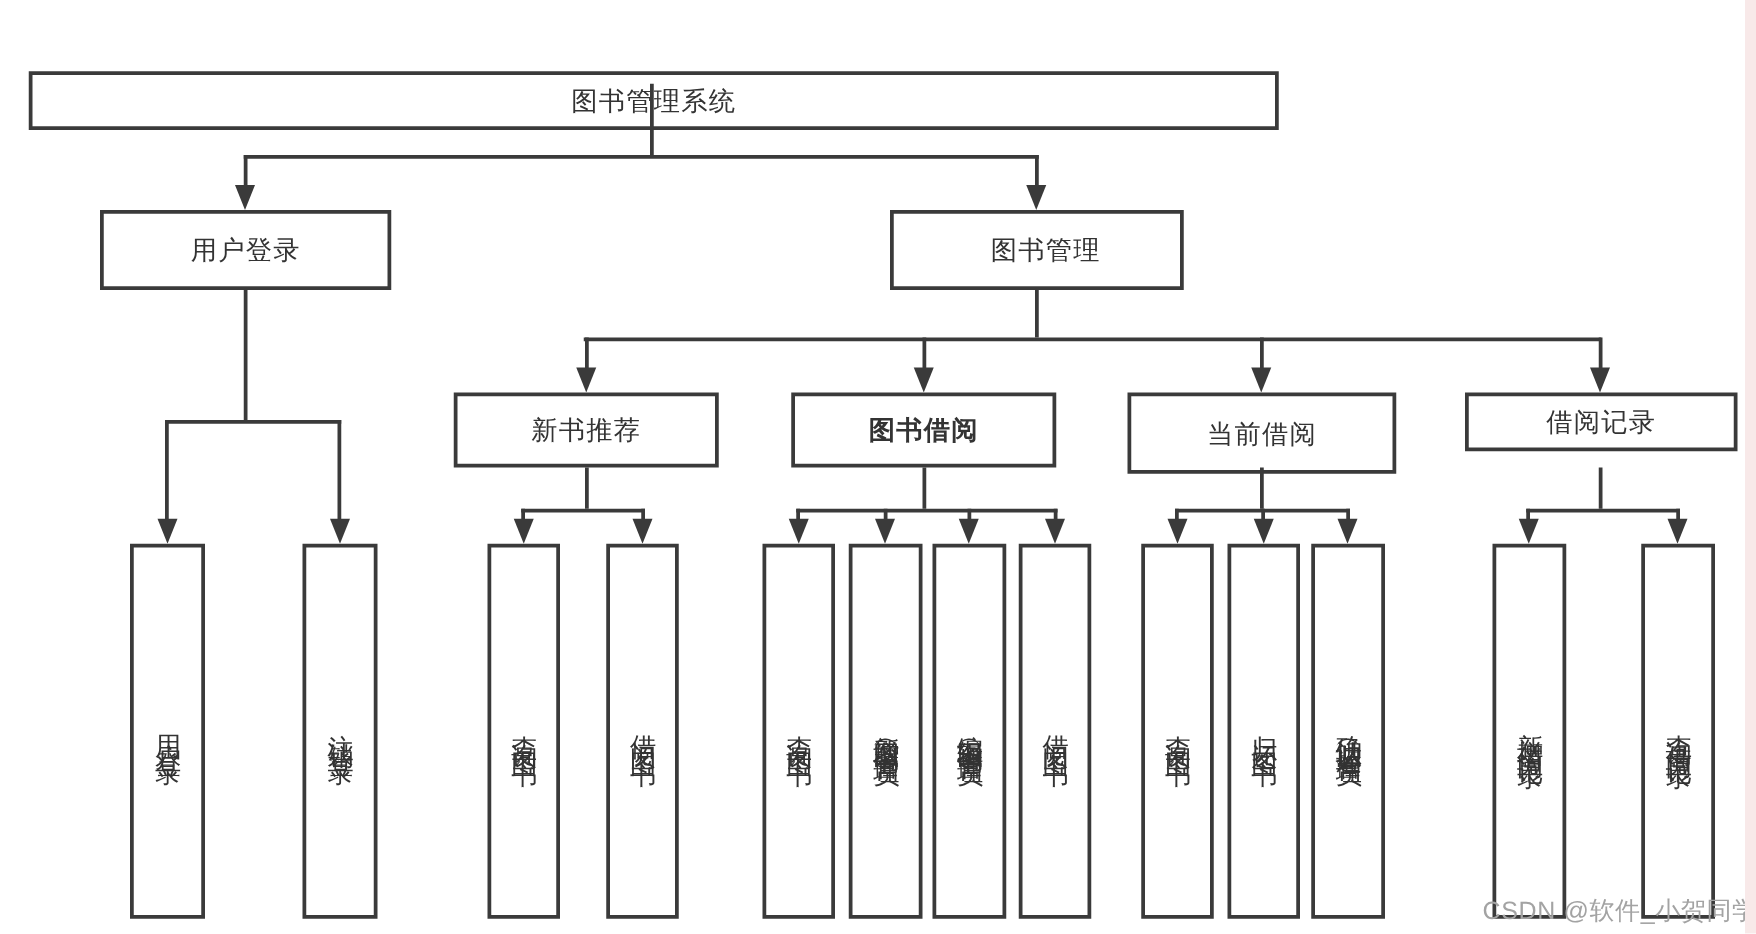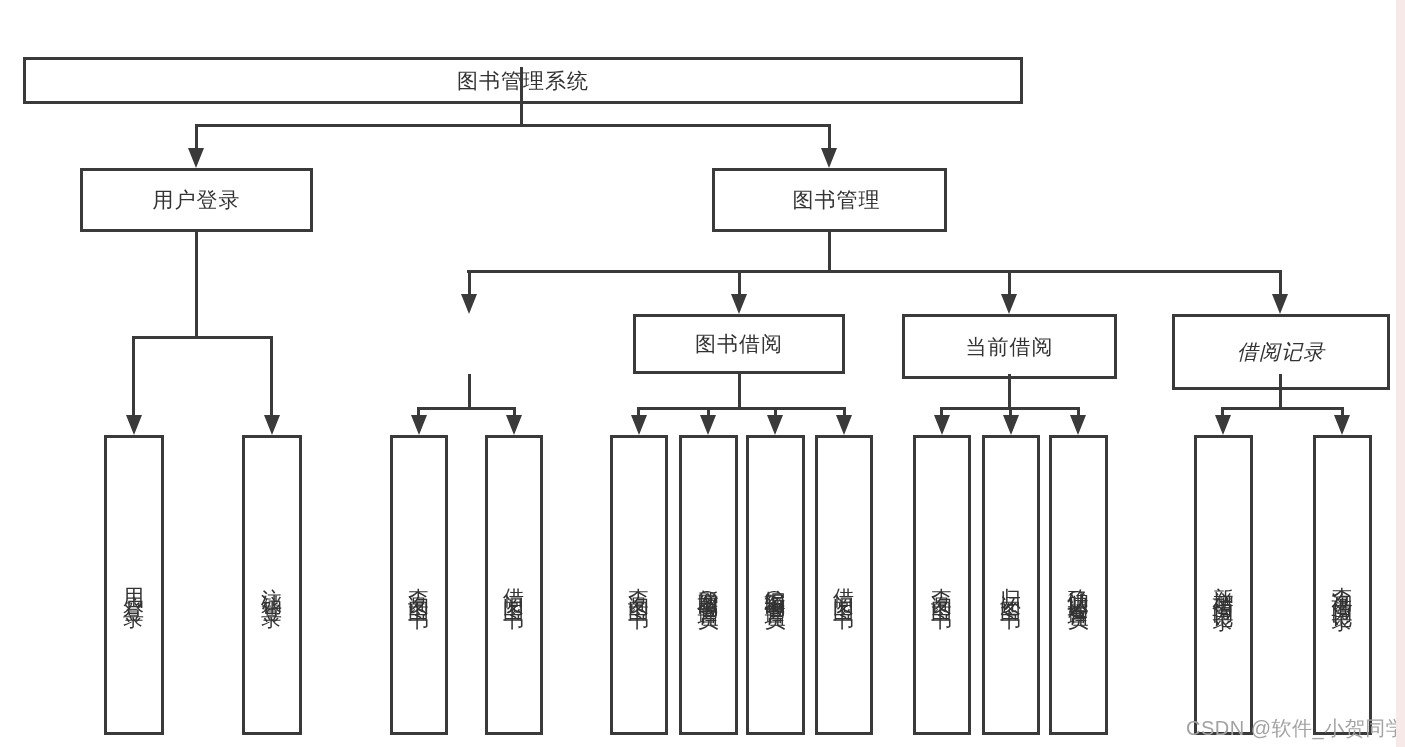--- a/index.html
+++ b/index.html
@@ -59,23 +59,24 @@
   <div class="hline" style="left:467px;top:270px;width:814px;"></div>
   <div class="vline" style="left:468px;top:270px;height:28px;"></div>
   <div class="arrow" style="left:461px;top:294px;"></div>
   <div class="vline" style="left:738px;top:270px;height:28px;"></div>
   <div class="arrow" style="left:731px;top:294px;"></div>
   <div class="vline" style="left:1008px;top:270px;height:28px;"></div>
   <div class="arrow" style="left:1001px;top:294px;"></div>
   <div class="vline" style="left:1279px;top:270px;height:28px;"></div>
   <div class="arrow" style="left:1272px;top:294px;"></div>
 
-  <div class="hbox" style="left:633px;top:314px;width:212px;height:60px;">图书借阅</div>
+  <div class="hbox" style="left:363px;top:314px;width:212px;height:60px;">新书推荐</div>
+  <div class="hbox" style="left:633px;top:314px;width:212px;height:60px;font-weight:bold;">图书借阅</div>
   <div class="hbox" style="left:902px;top:314px;width:215px;height:65px;">当前借阅</div>
-  <div class="hbox" style="left:1172px;top:314px;width:218px;height:76px;font-style:italic;">借阅记录</div>
+  <div class="hbox" style="left:1172px;top:314px;width:218px;height:47px;">借阅记录</div>
 
   <div class="vline" style="left:468px;top:374px;height:33px;"></div>
   <div class="hline" style="left:417px;top:407px;width:99px;"></div>
   <div class="vline" style="left:417px;top:407px;height:12px;"></div>
   <div class="arrow" style="left:411px;top:415px;"></div>
   <div class="vline" style="left:513px;top:407px;height:12px;"></div>
   <div class="arrow" style="left:506px;top:415px;"></div>
 
   <div class="vline" style="left:738px;top:374px;height:33px;"></div>
   <div class="hline" style="left:637px;top:407px;width:209px;"></div>

